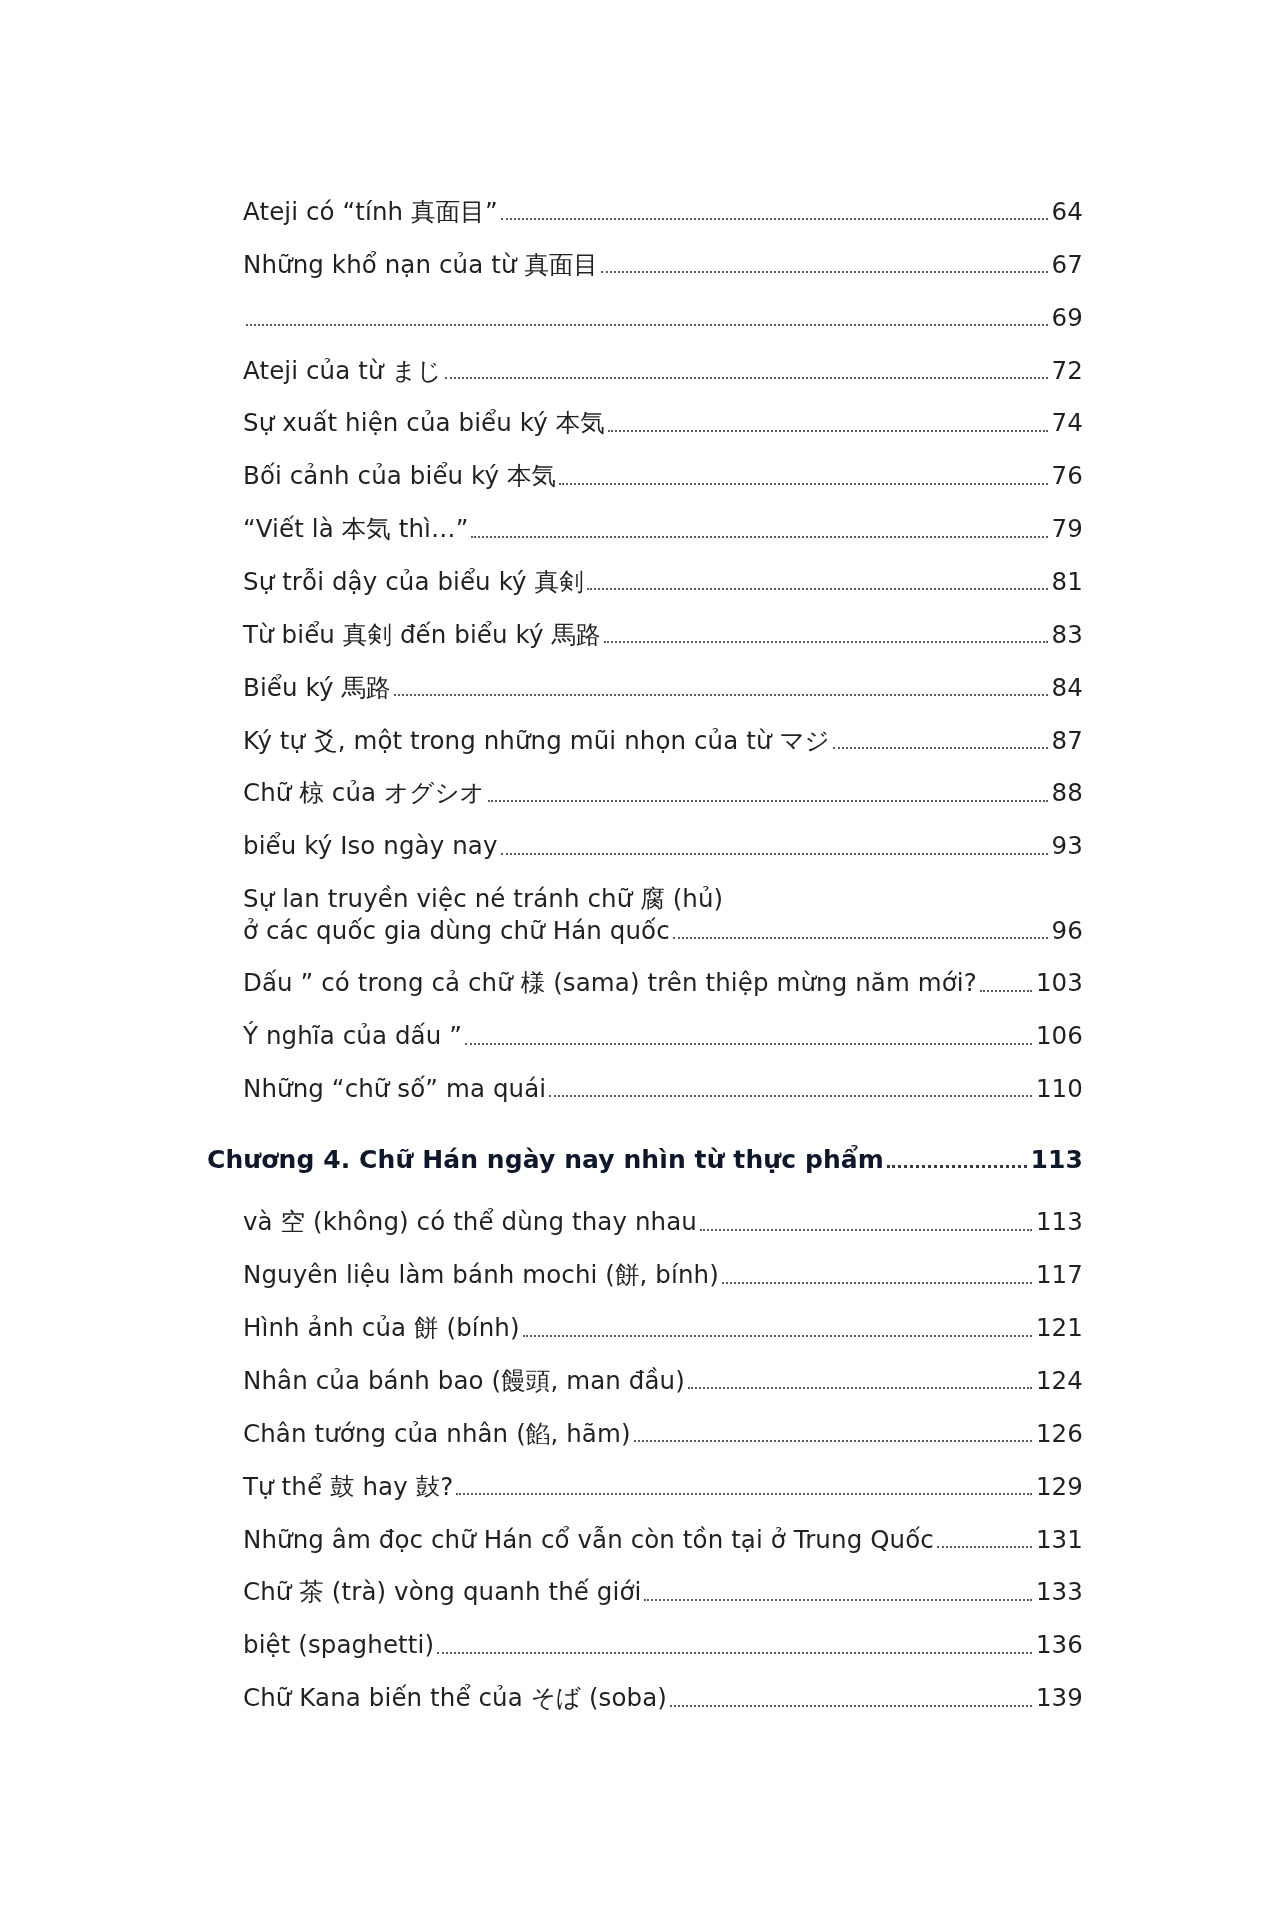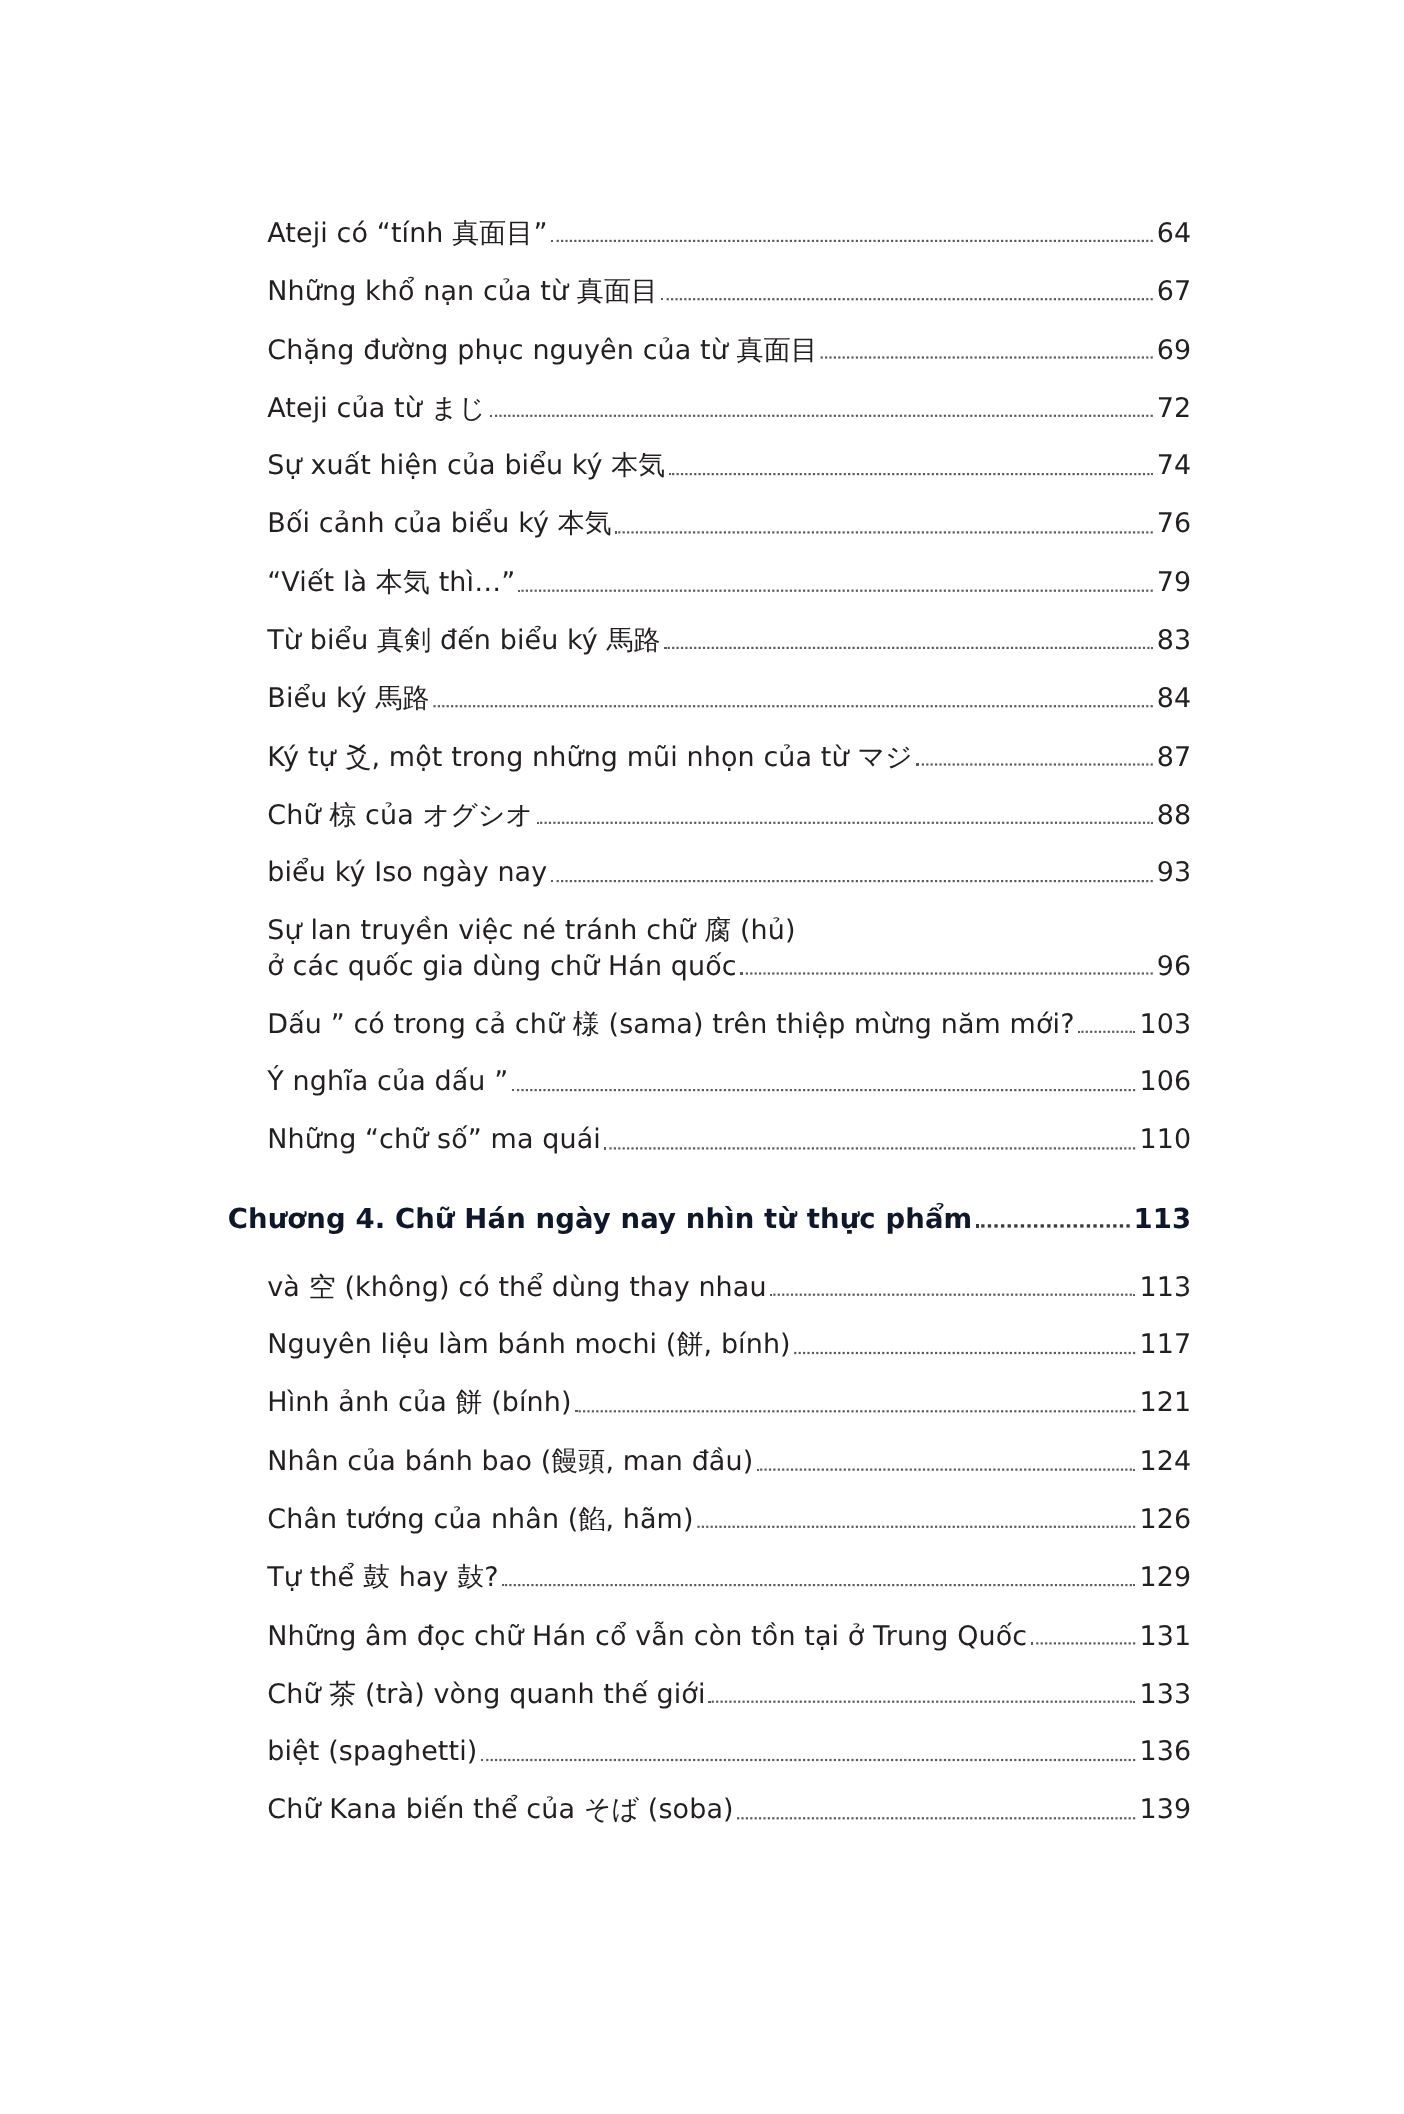--- a/index.html
+++ b/index.html
@@ -89,21 +89,20 @@
         <span class="label">Ateji có “tính 真面目”</span>
         <span class="dots"></span>
         <span class="page-num">64</span>
       </div>
       <div class="toc-entry">
         <span class="label">Những khổ nạn của từ 真面目</span>
         <span class="dots"></span>
         <span class="page-num">67</span>
       </div>
       <div class="toc-entry">
-        <span class="label">Chặng đường phục nguyên của từ 真面目</span>
         <span class="dots"></span>
         <span class="page-num">69</span>
       </div>
       <div class="toc-entry">
         <span class="label">Ateji của từ まじ</span>
         <span class="dots"></span>
         <span class="page-num">72</span>
       </div>
       <div class="toc-entry">
         <span class="label">Sự xuất hiện của biểu ký 本気</span>
@@ -112,20 +111,25 @@
       </div>
       <div class="toc-entry">
         <span class="label">Bối cảnh của biểu ký 本気</span>
         <span class="dots"></span>
         <span class="page-num">76</span>
       </div>
       <div class="toc-entry">
         <span class="label">“Viết là 本気 thì…”</span>
         <span class="dots"></span>
         <span class="page-num">79</span>
+      </div>
+      <div class="toc-entry">
+        <span class="label">Sự trỗi dậy của biểu ký 真剣</span>
+        <span class="dots"></span>
+        <span class="page-num">81</span>
       </div>
       <div class="toc-entry">
         <span class="label">Từ biểu 真剣 đến biểu ký 馬路</span>
         <span class="dots"></span>
         <span class="page-num">83</span>
       </div>
       <div class="toc-entry">
         <span class="label">Biểu ký 馬路</span>
         <span class="dots"></span>
         <span class="page-num">84</span>

